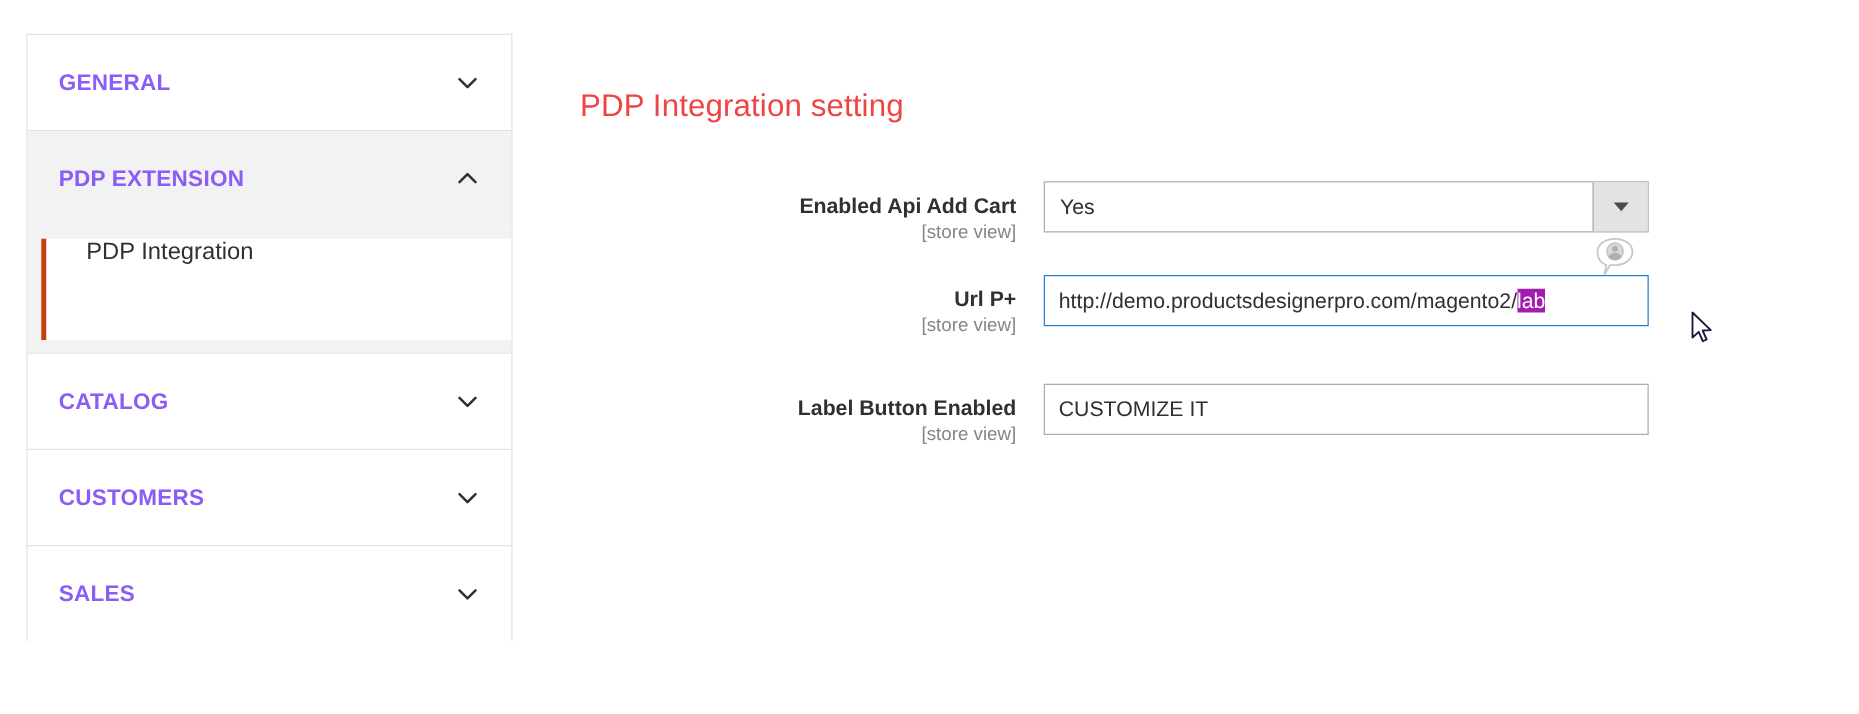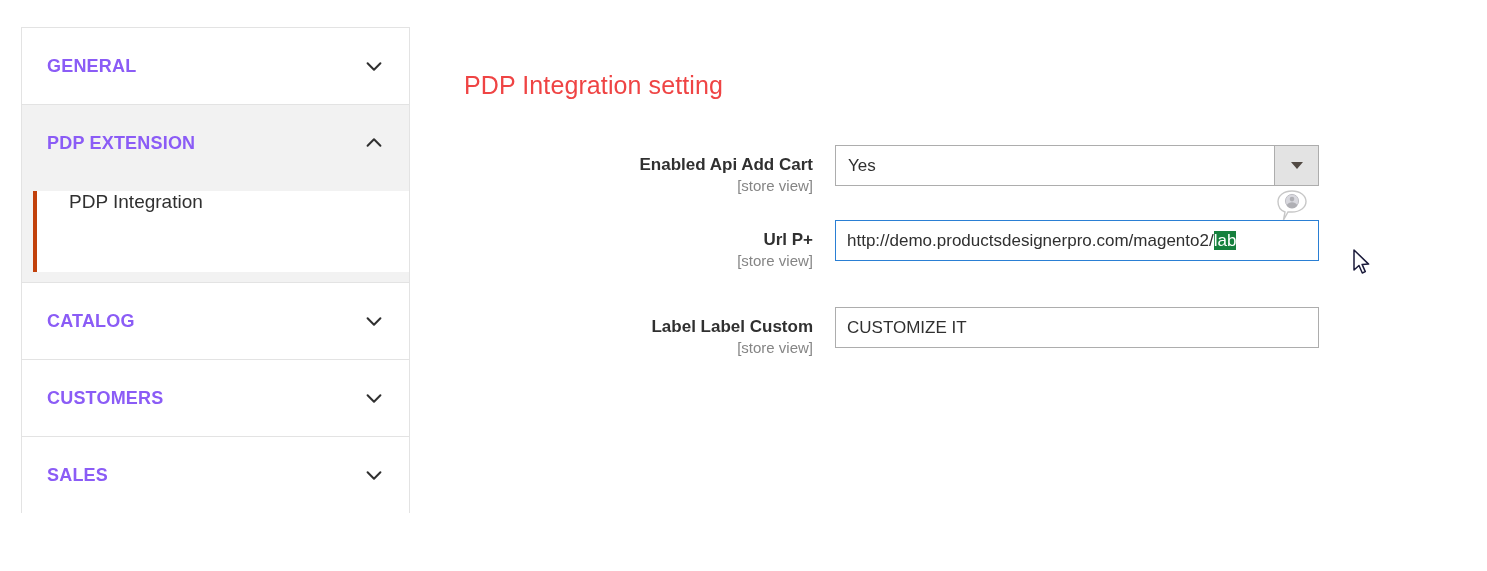--- a/index.html
+++ b/index.html
@@ -181,21 +181,21 @@
     line-height: 39px;
     display: block;
     white-space: nowrap;
     overflow: hidden;
   }
   .text-input.focused {
     border: 1px solid #2a7fd4;
     box-shadow: 0 0 0 0 rgba(0,0,0,0);
   }
   .sel-text {
-    background: #15803d;
+    background: #a21caf;
     color: #ffffff;
   }
 
   
   .autocomplete {
     position: absolute;
     top: 41px;
     left: 0px;
     width: 484px;
     background: #ffffff;
@@ -338,21 +338,21 @@
           </svg>
         </div>
 
         <div class="text-input focused"><span>http://demo.productsdesignerpro.com/magento2/</span><span class="sel-text">lab</span></div>
 
       </div>
     </div>
 
     <div class="field-row" style="margin-top:36px;">
       <div class="field-label-wrap">
-        <span class="field-label">Label Label Custom</span>
+        <span class="field-label">Label Button Enabled</span>
         <span class="field-scope">[store view]</span>
       </div>
       <div class="field-control">
         <div class="text-input">CUSTOMIZE IT</div>
       </div>
     </div>
 
   </div>
 </div>
 

